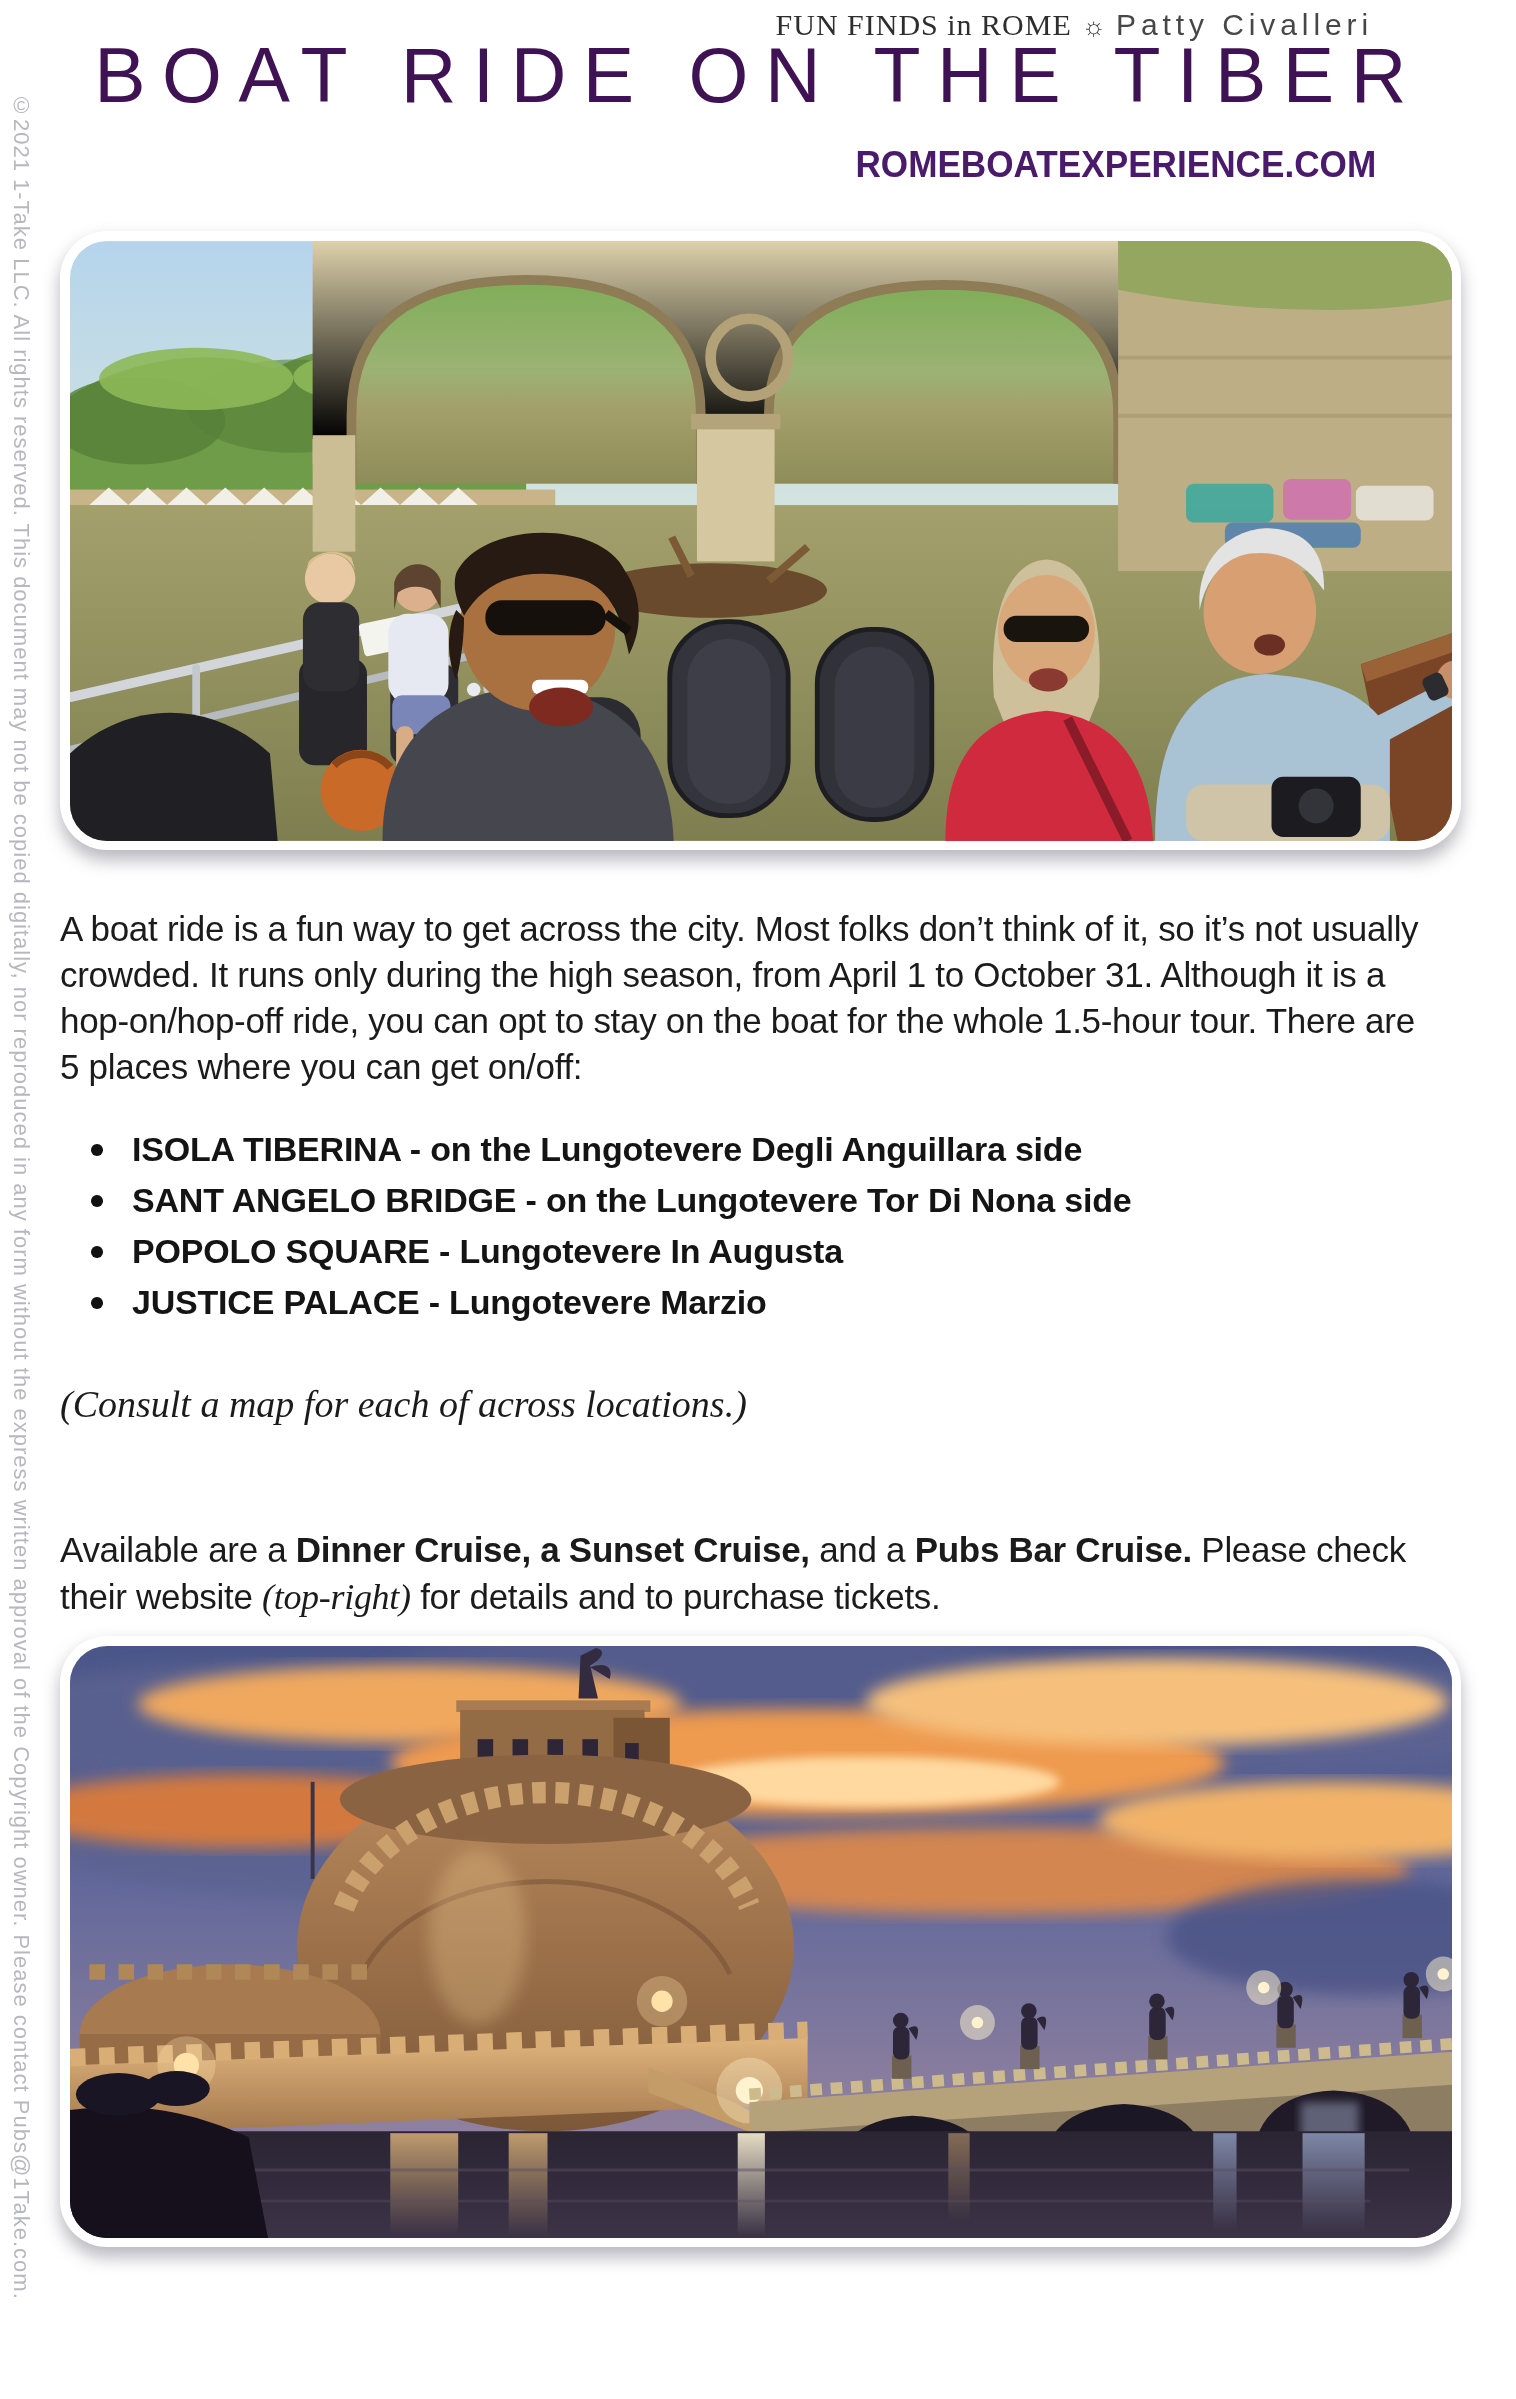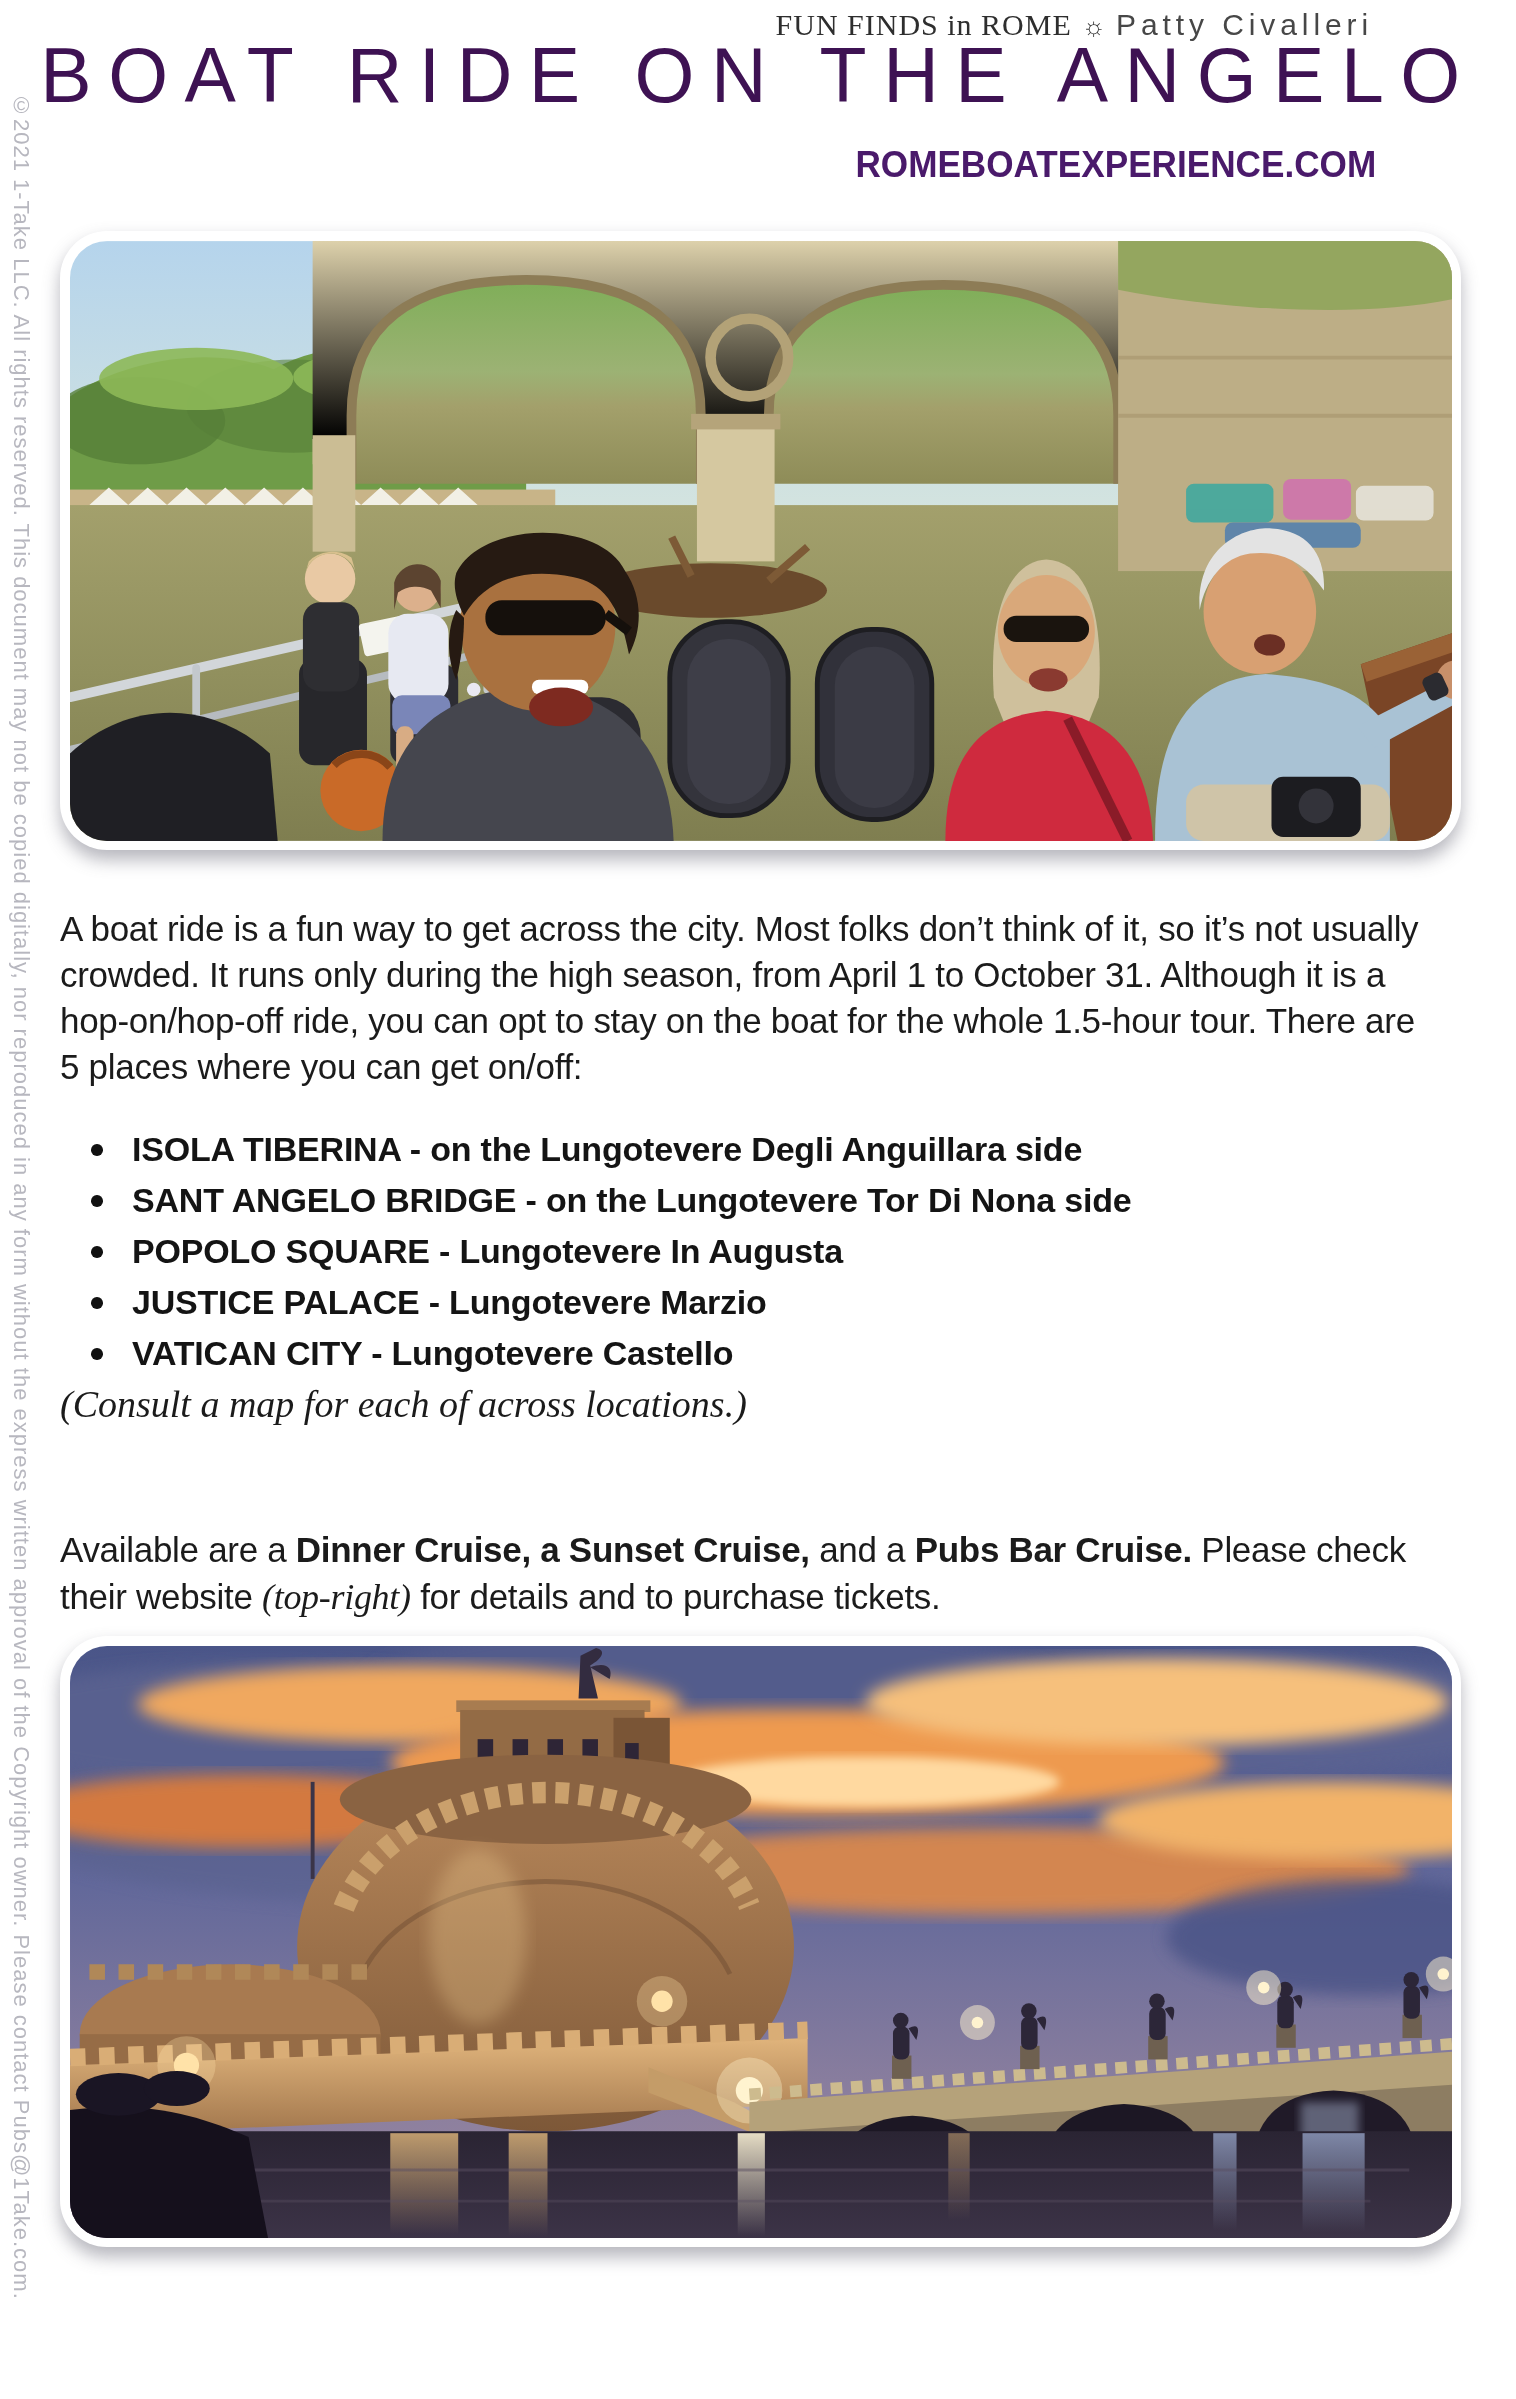--- a/index.html
+++ b/index.html
@@ -80,21 +80,21 @@
 <div class="page">
 
   <div class="copyright-strip">©2021 1-Take LLC. All rights reserved. This document may not be copied digitally, nor reproduced in any form without the express written approval of the Copyright owner. Please contact Pubs@1Take.com.</div>
 
   <div class="header-line">
     <span class="series-title">FUN FINDS in ROME</span>
     <span class="sun-sep">☼</span>
     <span class="author-name">Patty Civalleri</span>
   </div>
 
-  <div class="page-title">BOAT RIDE ON THE ANGELO</div>
+  <div class="page-title">BOAT RIDE ON THE TIBER</div>
 
   <div class="website-line">ROMEBOATEXPERIENCE.COM</div>
 
   <div class="photo-frame frame-top">
     <svg width="1382" height="600" viewBox="0 0 1424 618">
       <defs>
         <linearGradient id="sky1" x1="0" y1="0" x2="0" y2="1">
           <stop offset="0" stop-color="#b5d4ec"></stop>
             <stop offset="1" stop-color="#d8e6dd"></stop>
         </linearGradient>
@@ -233,21 +233,20 @@
     </svg>
   </div>
 
   <p class="intro-para">A boat ride is a fun way to get across the city. Most folks don’t think of it, so it’s not usually crowded. It runs only during the high season, from April 1 to October 31. Although it is a hop-on/hop-off ride, you can opt to stay on the boat for the whole 1.5-hour tour. There are 5 places where you can get on/off:</p>
 
   <ul class="stops-list">
     <li>ISOLA TIBERINA - on the Lungotevere Degli Anguillara side</li>
     <li>SANT ANGELO BRIDGE - on the Lungotevere Tor Di Nona side</li>
     <li>POPOLO SQUARE - Lungotevere In Augusta</li>
     <li>JUSTICE PALACE - Lungotevere Marzio</li>
-    <li>VATICAN CITY - Lungotevere Castello</li>
   </ul>
 
   <div class="map-note">(Consult a map for each of across locations.)</div>
 
   <p class="cruise-para"><span>Available are a </span><span class="b">Dinner Cruise, a Sunset Cruise,</span><span> and a </span><span class="b">Pubs Bar Cruise.</span><span> Please check their website </span><span class="i">(top-right)</span><span> for details and to purchase tickets.</span></p>
 
   <div class="photo-frame frame-bottom">
     <svg width="1382" height="592" viewBox="0 0 1424 610">
       <defs>
         <linearGradient id="sky2" x1="0" y1="0" x2="0" y2="1">

